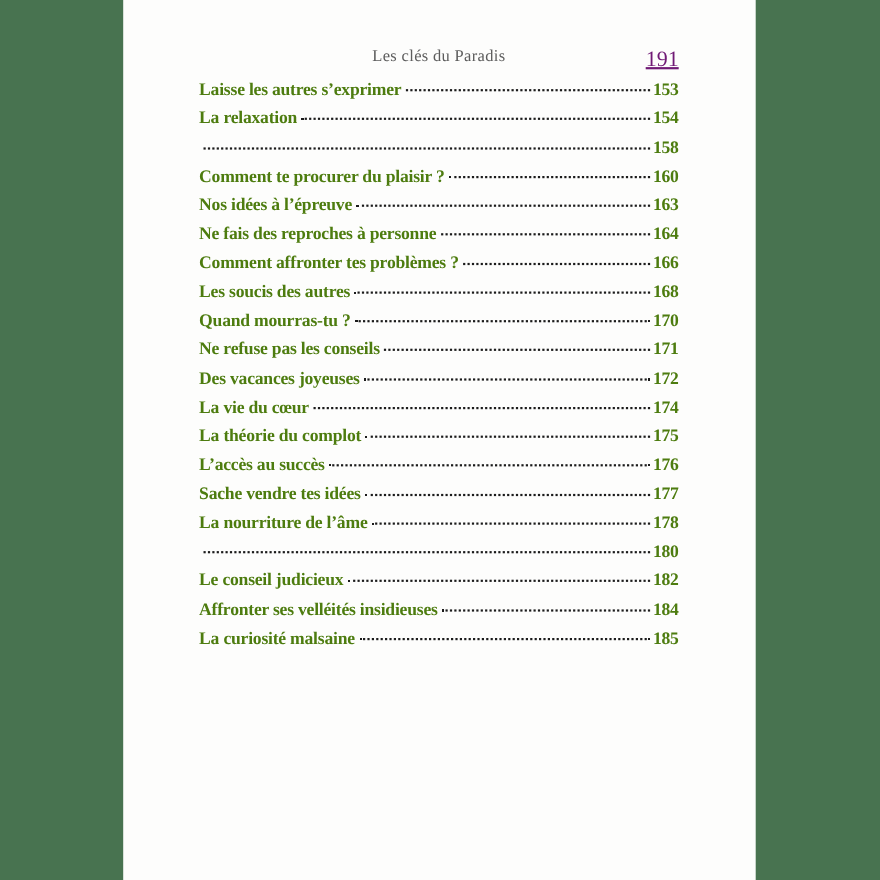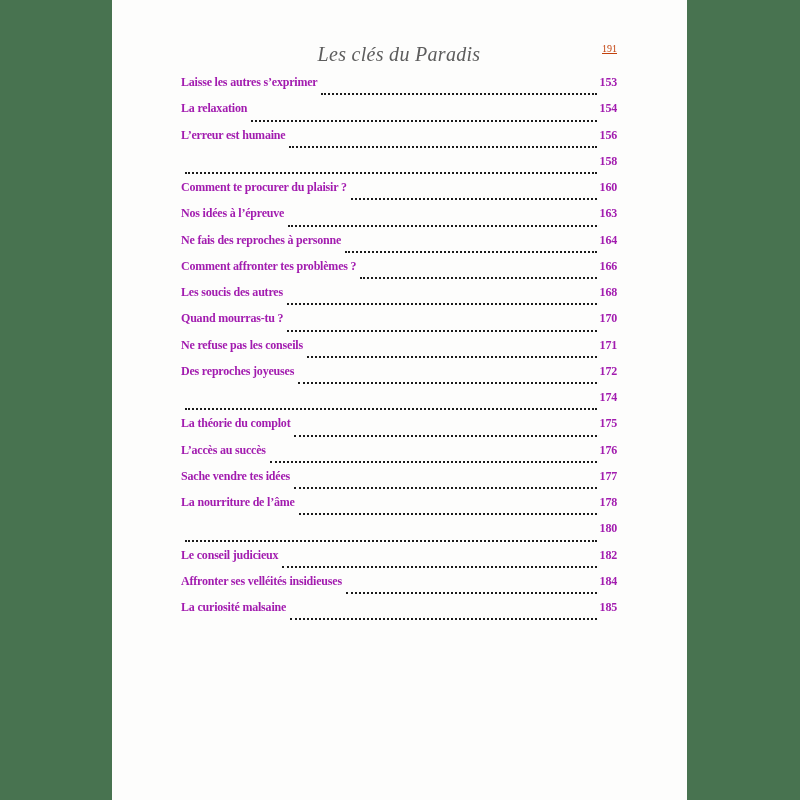--- a/index.html
+++ b/index.html
@@ -27,48 +27,47 @@
     top: 43px;
     left: 69px;
     right: 70px;
     height: 20px;
   }
   .running-title {
     position: absolute;
     left: 0;
     right: 0;
     text-align: center;
-    font-style: italic;
-    font-size: 20px;
+    font-size: 15px;
     letter-spacing: 0.3px;
     color: #5d5d5d;
     white-space: nowrap;
   }
   .header-page-number {
     position: absolute;
     right: 0;
     top: 0;
-    font-size: 10px;
-    color: #c2410c;
+    font-size: 20px;
+    color: #701a75;
     text-decoration: underline;
   }
   .toc {
     position: absolute;
     top: 69px;
     left: 69px;
     right: 70px;
   }
   .toc-row {
     display: flex;
-    align-items: flex-end;
+    align-items: center;
     height: 26.25px;
     line-height: 26.25px;
-    font-size: 12px;
+    font-size: 16px;
     font-weight: bold;
-    color: #a21caf;
+    color: #4d7c0f;
     letter-spacing: -0.2px;
     white-space: nowrap;
   }
   .toc-title {
     white-space: nowrap;
   }
   .leader {
     flex: 1;
     min-width: 12px;
     border-bottom: 2.6px dotted #1b1b1b;
@@ -90,25 +89,20 @@
     <div class="toc">
         <div class="toc-row">
           <span class="toc-title">Laisse les autres s’exprimer</span>
           <span class="leader"></span>
           <span class="toc-page">153</span>
         </div>
         <div class="toc-row">
           <span class="toc-title">La relaxation</span>
           <span class="leader"></span>
           <span class="toc-page">154</span>
-        </div>
-        <div class="toc-row">
-          <span class="toc-title">L’erreur est humaine</span>
-          <span class="leader"></span>
-          <span class="toc-page">156</span>
         </div>
         <div class="toc-row">
           <span class="leader"></span>
           <span class="toc-page">158</span>
         </div>
         <div class="toc-row">
           <span class="toc-title">Comment te procurer du plaisir ?</span>
           <span class="leader"></span>
           <span class="toc-page">160</span>
         </div>
@@ -136,25 +130,26 @@
           <span class="toc-title">Quand mourras-tu ?</span>
           <span class="leader"></span>
           <span class="toc-page">170</span>
         </div>
         <div class="toc-row">
           <span class="toc-title">Ne refuse pas les conseils</span>
           <span class="leader"></span>
           <span class="toc-page">171</span>
         </div>
         <div class="toc-row">
-          <span class="toc-title">Des reproches joyeuses</span>
+          <span class="toc-title">Des vacances joyeuses</span>
           <span class="leader"></span>
           <span class="toc-page">172</span>
         </div>
         <div class="toc-row">
+          <span class="toc-title">La vie du cœur</span>
           <span class="leader"></span>
           <span class="toc-page">174</span>
         </div>
         <div class="toc-row">
           <span class="toc-title">La théorie du complot</span>
           <span class="leader"></span>
           <span class="toc-page">175</span>
         </div>
         <div class="toc-row">
           <span class="toc-title">L’accès au succès</span>

